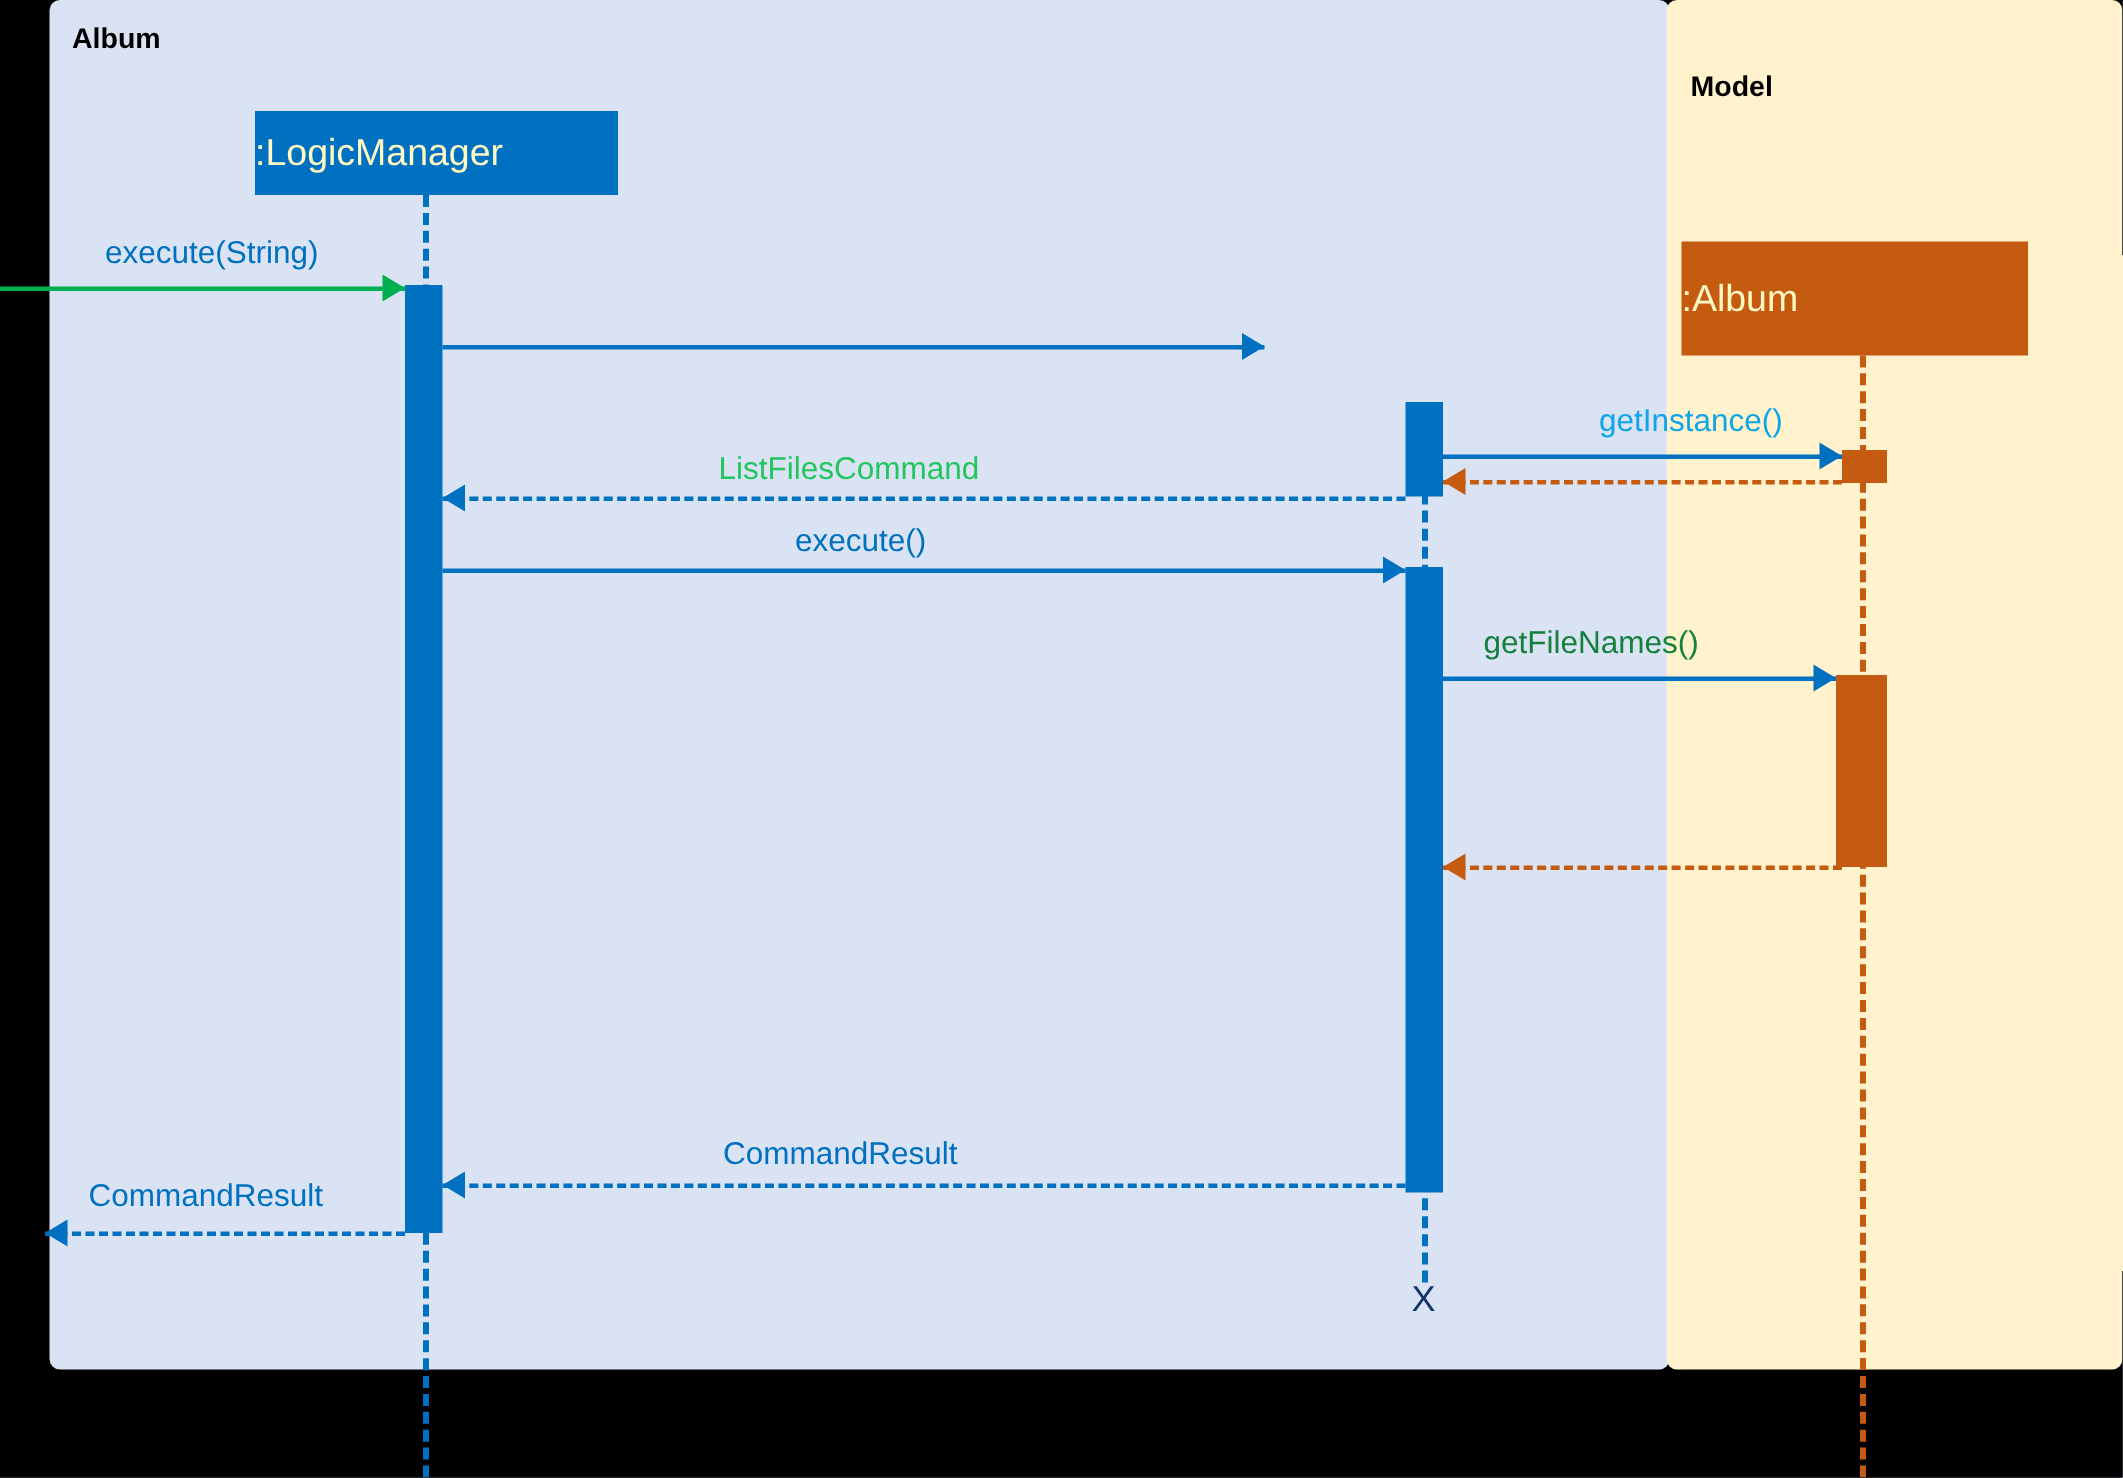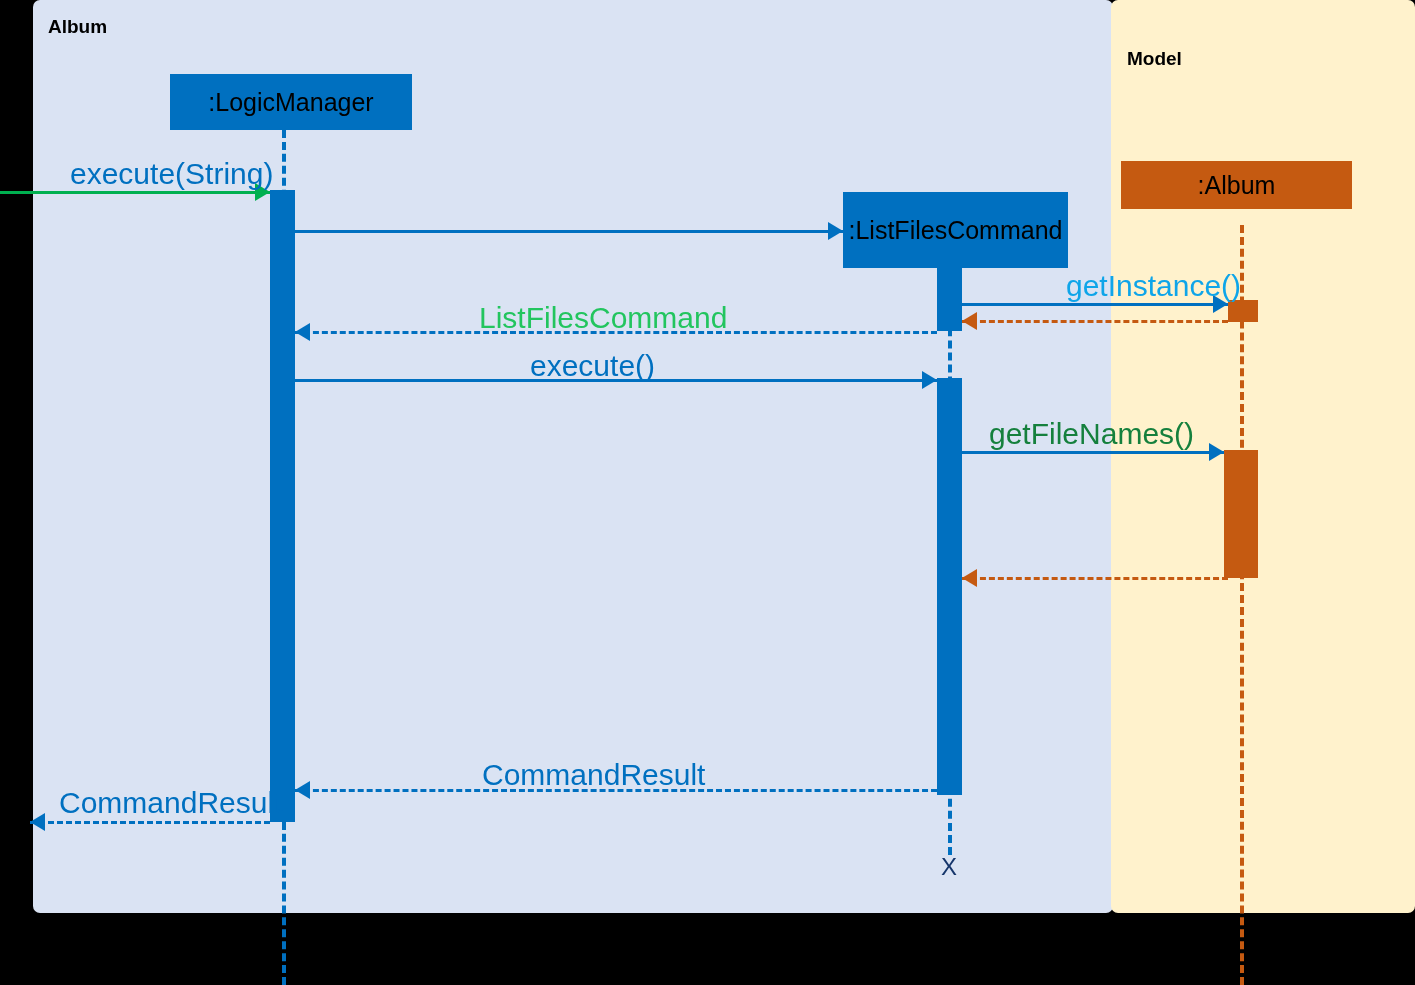--- a/index.html
+++ b/index.html
@@ -29,22 +29,21 @@
     color: #000000;
     white-space: nowrap;
   }
 
   
   .participant {
     position: absolute;
     box-sizing: border-box;
     display: flex;
     align-items: center;
-    justify-content: center;
-    color: #000000;
+    color: #fef9c3;
     font-size: 25px;
     white-space: nowrap;
   }
 
   
   .lifeline {
     position: absolute;
     width: 0;
     border-left-width: 4px;
     border-left-style: dashed;
@@ -72,21 +71,21 @@
     border-top: 9px solid transparent;
     border-bottom: 9px solid transparent;
   }
   .arrow-left-open {
     border-top: 9px solid transparent;
     border-bottom: 9px solid transparent;
   }
 
   .msg-label {
     position: absolute;
-    font-size: 30px;
+    font-size: 21px;
     white-space: nowrap;
   }
 
   .destroy-x {
     position: absolute;
     font-size: 24px;
     color: #16366b;
     font-family: "Liberation Sans", sans-serif;
     line-height: 1;
   }
@@ -130,20 +129,17 @@
     <div class="arrowhead arrow-left-open" style="border-right: 15px solid rgb(197, 90, 17); left: 962px; top: 569px;"></div>
     <div class="msg-line msg-dashed" style="left: 295px; top: 789px; width: 642px; border-top-color: rgb(0, 112, 192);"></div>
     <div class="arrowhead arrow-left-open" style="border-right: 15px solid rgb(0, 112, 192); left: 295px; top: 781px;"></div>
     <div class="msg-label" style="left: 482px; top: 758px; color: rgb(0, 112, 192);">CommandResult</div>
     <div class="msg-line msg-dashed" style="left: 30px; top: 821px; width: 240px; border-top-color: rgb(0, 112, 192);"></div>
     <div class="arrowhead arrow-left-open" style="border-right: 15px solid rgb(0, 112, 192); left: 30px; top: 813px;"></div>
     <div class="msg-label" style="left: 59px; top: 786px; color: rgb(0, 112, 192);">CommandResult</div>
     <div class="participant" style="left: 170px; top: 74px; width: 242px; height: 56px; background: rgb(0, 112, 192);">
       <span>:LogicManager</span>
     </div>
-    <div class="participant" style="left: 843px; top: 192px; width: 225px; height: 76px; background: rgb(0, 112, 192);">
-      <span>:ListFilesCommand</span>
-    </div>
-    <div class="participant" style="left: 1121px; top: 161px; width: 231px; height: 48px; background: rgb(197, 90, 17);">
+    <div class="participant" style="left: 1121px; top: 161px; width: 231px; height: 76px; background: rgb(197, 90, 17);">
       <span>:Album</span>
     </div>
     <div class="destroy-x" style="left: 941px; top: 855px;">X</div>
   </div>
 
 </body></html>

